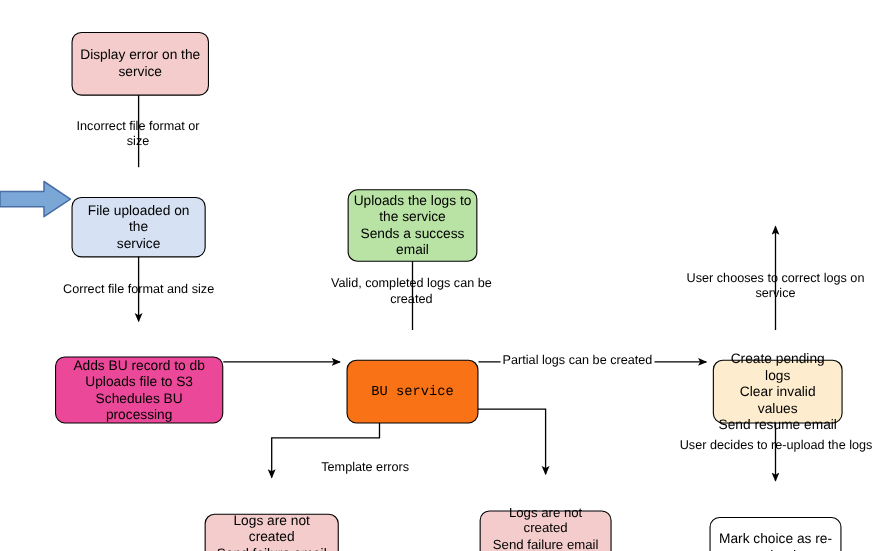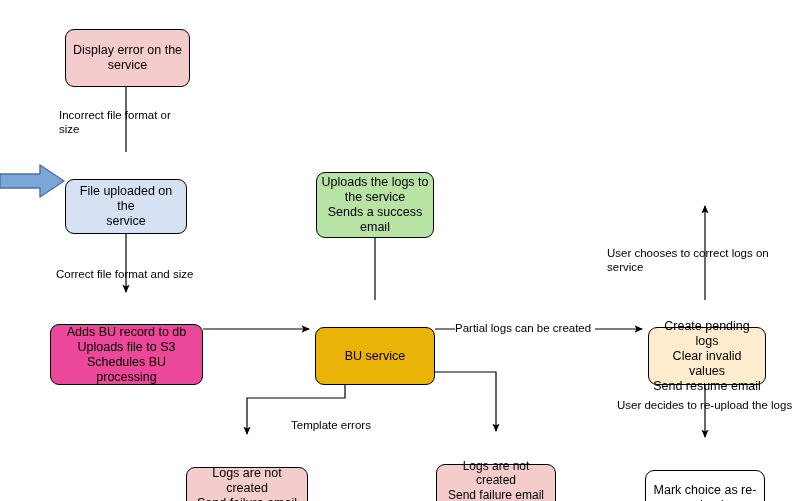--- a/index.html
+++ b/index.html
@@ -28,21 +28,21 @@
     background:#ffffff;
     white-space:pre-line;
     padding:2px 4px;
     margin-top:27px;
   }
   .edge-label{
     position:absolute;
     font-size:11.5px;
     line-height:14px;
     color:#000000;
-    text-align:left;
+    text-align:center;
     white-space:pre-line;
     background:transparent;
   }
   .start-arrow{position:absolute;}
 </style>
 </head>
 <body>
 
 <div id="canvas">
 
@@ -86,43 +86,44 @@
 
   <div class="node" style="left:50px;top:297px;width:153px;height:61px;background:#ec4899;">Adds BU record to db
 Uploads file to S3
 Schedules BU processing</div>
 
   <div class="node" style="left:316px;top:145px;width:118px;height:66px;background:#b9e3a4;">Uploads the logs to
 the service
 Sends a success
 email</div>
 
-  <div class="node" style="left:315px;top:300px;width:120px;height:58px;background:#eab308;">BU service</div>
+  <div class="node" style="left:315px;top:300px;width:120px;height:58px;background:#f97316;font-family:Liberation Mono, monospace;">BU service</div>
 
 
   <div class="node" style="left:648px;top:300px;width:118px;height:58px;background:#fdeccd;">Create pending logs
 Clear invalid values
 Send resume email</div>
 
   <div class="node" style="left:186px;top:440px;width:122px;height:58px;background:#f4cccc;">Logs are not created
 Send failure email
 with errors</div>
 
   <div class="node" style="left:436px;top:437px;width:120px;height:62px;background:#f4cccc;font-size:12px;line-height:14.5px;">Logs are not created
 Send failure email
 with link to error
 summary</div>
 
   <div class="node" style="left:645px;top:443px;width:120px;height:56px;background:#ffffff;">Mark choice as re-
 upload</div>
 
   <div class="edge-label" style="left:59px;top:108px;width:133px;">Incorrect file format or size</div>
 
-  <div class="edge-label" style="left:56px;top:267px;width:140px;">Correct file format and size</div>
+  <div class="edge-label" style="left:56px;top:256px;width:140px;">Correct file format and size</div>
 
+  <div class="edge-label" style="left:282px;top:251px;width:184px;">Valid, completed logs can be created</div>
 
   <div class="edge-label" style="left:455px;top:321px;width:140px;background:#ffffff;">Partial logs can be created</div>
 
   <div class="edge-label" style="left:291px;top:418px;width:82px;background:#ffffff;">Template errors</div>
 
 
   <div class="edge-label" style="left:607px;top:246px;width:196px;">User chooses to correct logs on service</div>
 
   <div class="edge-label" style="left:617px;top:398px;width:177px;">User decides to re-upload the logs</div>
 

